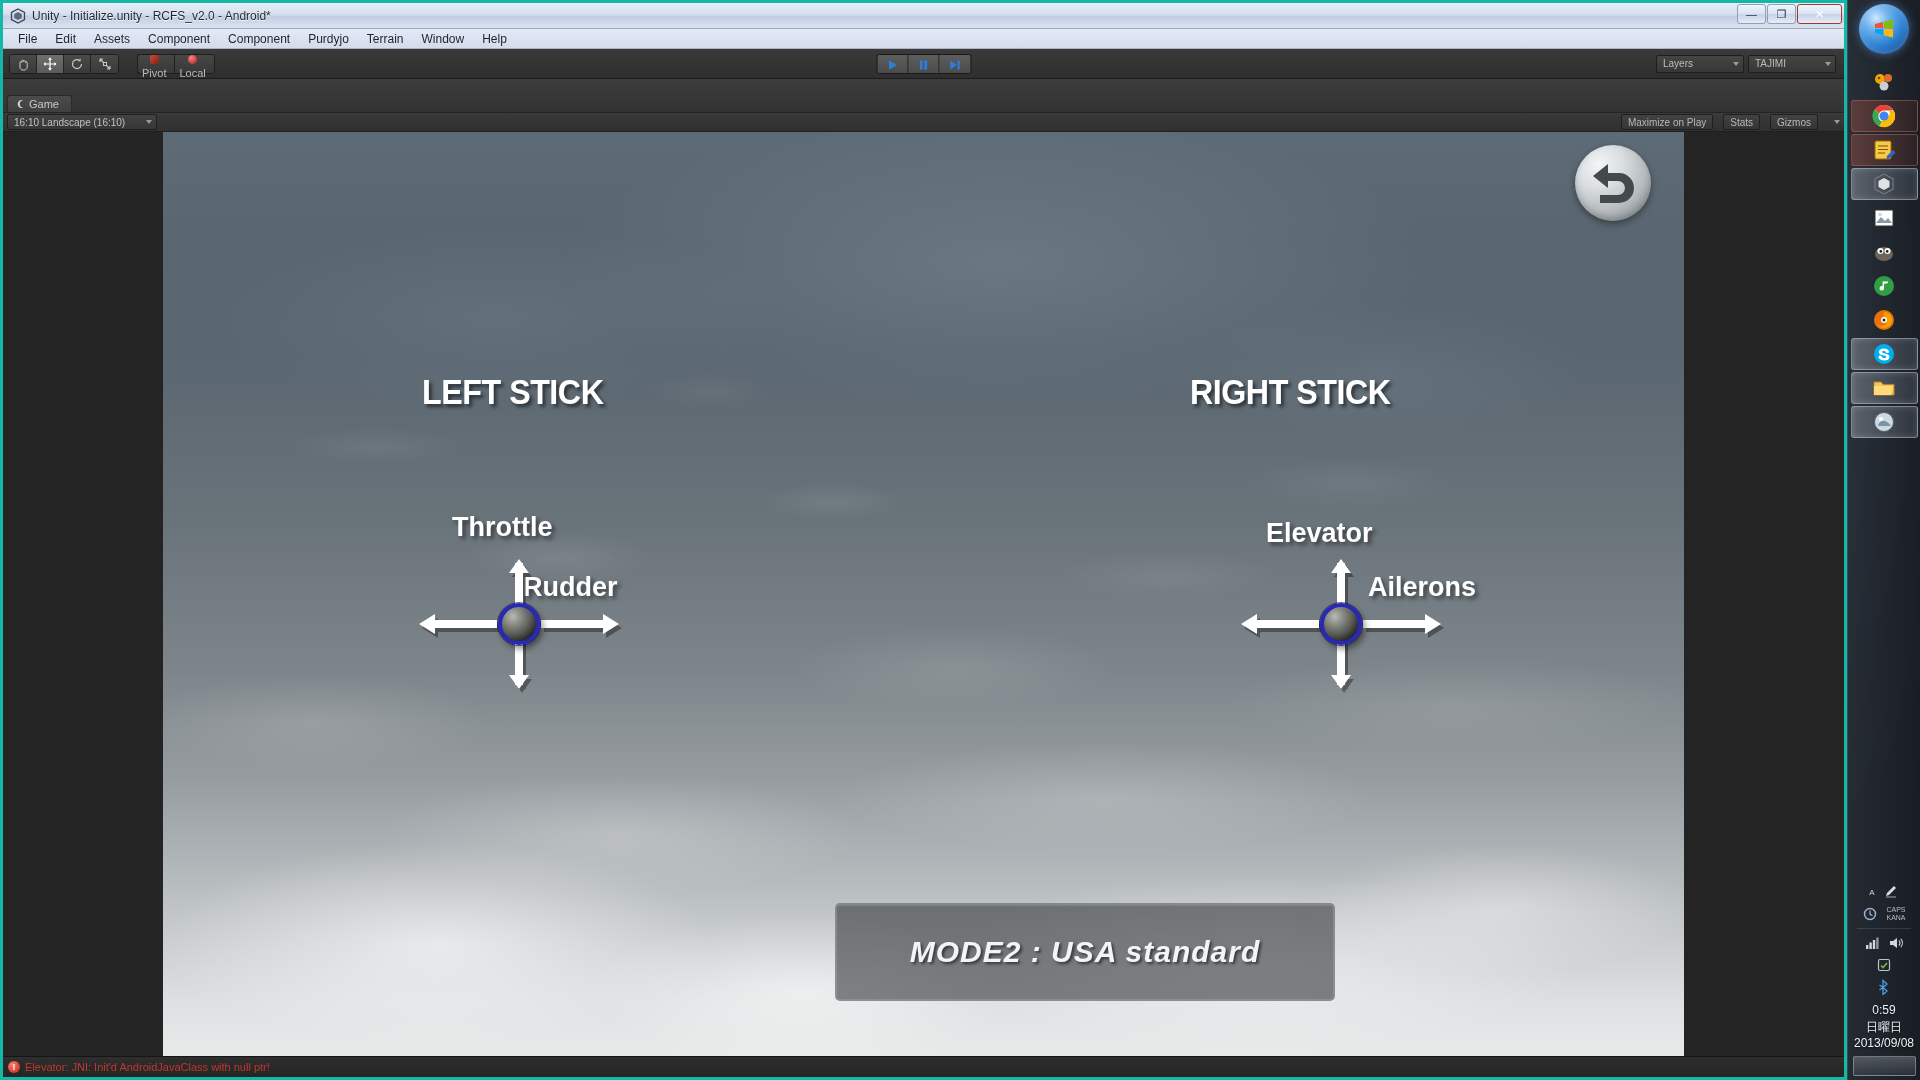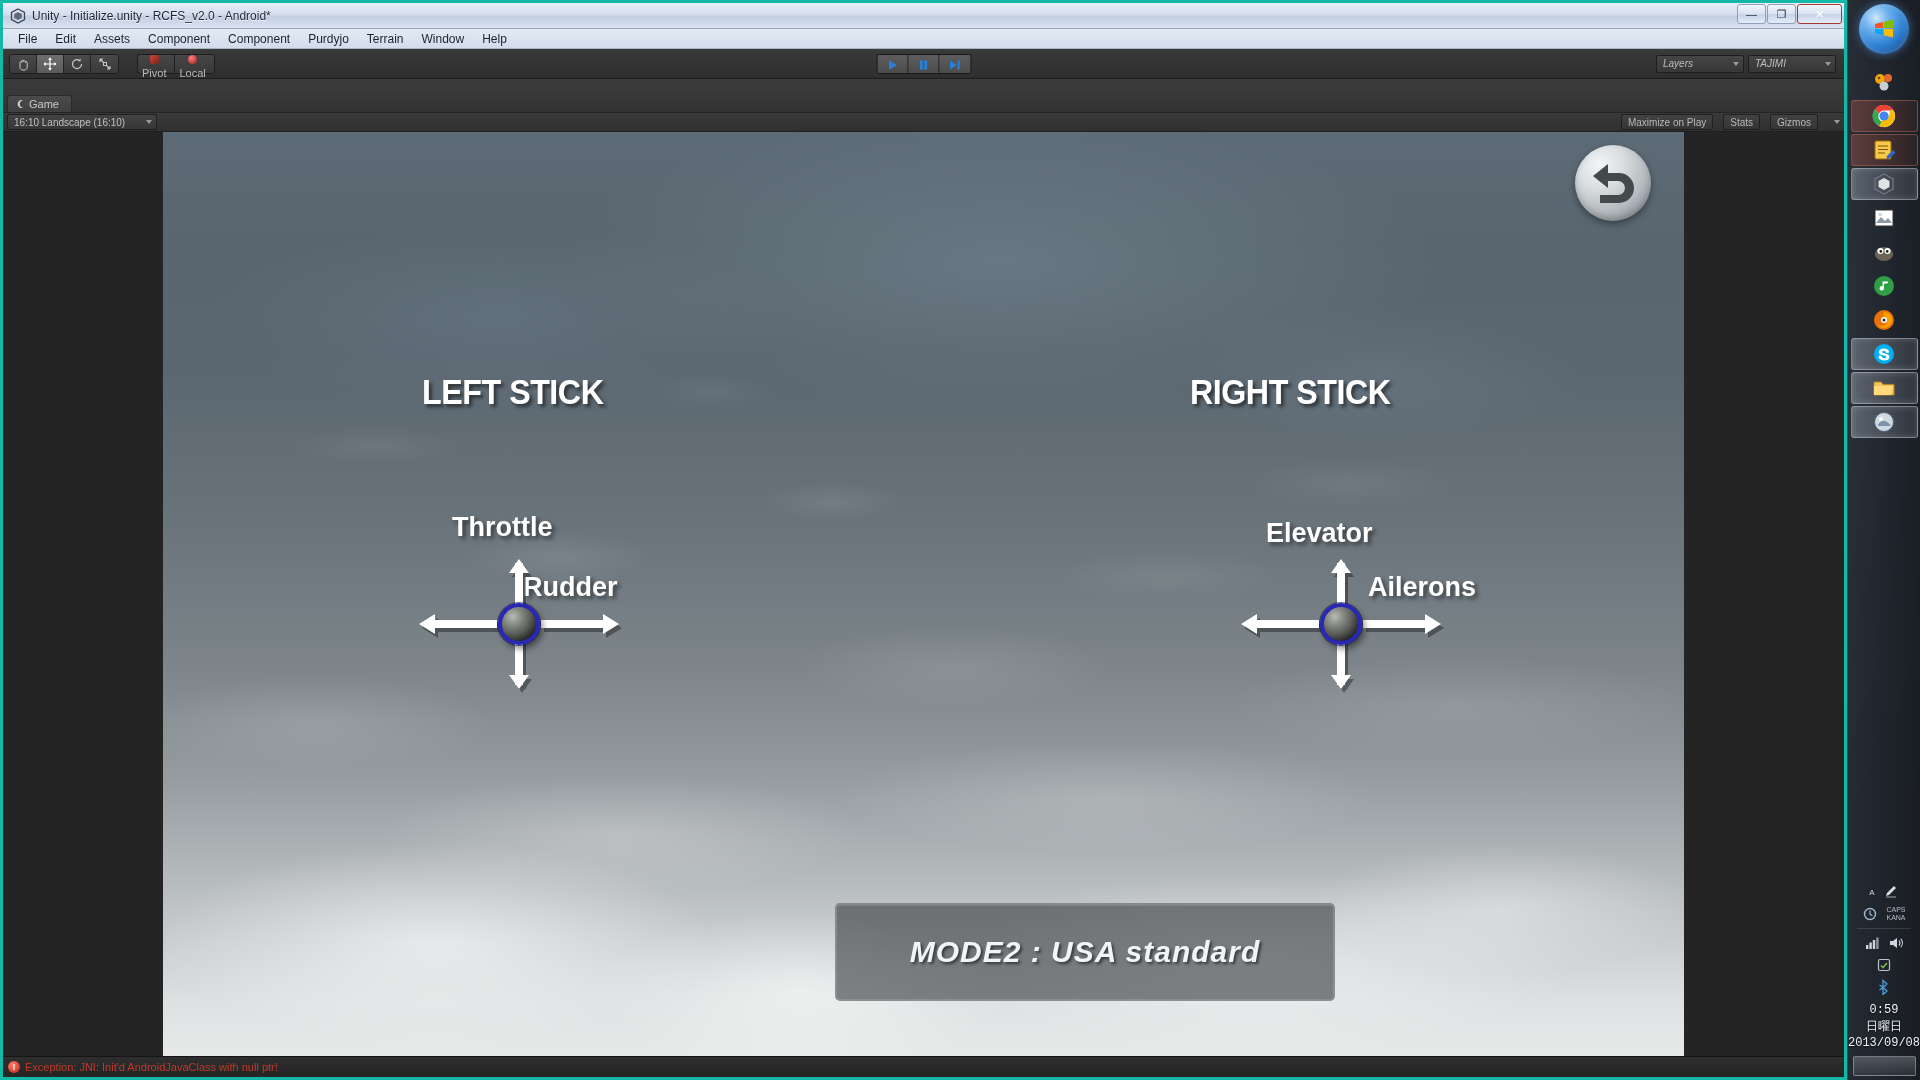--- a/index.html
+++ b/index.html
@@ -132,21 +132,21 @@
     width: 31px; height: 20px;
     display: flex; align-items: center; justify-content: center;
     background: linear-gradient(180deg, #5d5d5d 0%, #4a4a4a 100%);
     border-right: 1px solid #2a2a2a;
   }
   .playbtn:last-child { border-right: none; }
   .playbtn svg { display: block; }
 
   .tb-right {
     position: absolute; right: 8px;
-    display: flex; align-items: flex-end; gap: 4px; font-style: italic;
+    display: flex; align-items: flex-end; gap: 4px;
   }
   .dropdown {
     height: 18px; min-width: 88px;
     background: linear-gradient(180deg, #454545 0%, #373737 100%);
     border: 1px solid #1e1e1e; border-radius: 2px;
     display: flex; align-items: center; justify-content: space-between;
     padding: 0 4px 0 6px;
     font-size: 10px; color: #bdbdbd;
   }
   .caret { width: 0; height: 0; border-left: 3px solid transparent; border-right: 3px solid transparent; border-top: 4px solid #9a9a9a; margin-left: 6px; }
@@ -357,21 +357,20 @@
   .ime {
     display: flex; align-items: center; gap: 4px;
     font-size: 8px; color: #cfd6de;
   }
   .ime-col { display: flex; flex-direction: column; line-height: 1.15; font-size: 7px; color: #b6bec8; }
   .clock {
     text-align: center; color: #eef2f6;
     font-size: 12px; line-height: 1.35;
     padding: 4px 0 2px;
     text-shadow: 0 1px 2px rgba(0,0,0,.7);
-    font-family: Liberation Mono, monospace;
   }
   .show-desktop {
     width: 63px; height: 20px; margin-top: 3px;
     border: 1px solid rgba(190,200,215,.45);
     border-radius: 2px;
     background: linear-gradient(180deg, rgba(230,236,244,.25), rgba(160,170,185,.12));
   }
   .divider { width: 54px; height: 1px; background: rgba(255,255,255,.12); margin: 3px 0; }
 </style>
 </head>
@@ -578,21 +577,21 @@
             <path d="M21 4 L6 16 L21 28 L21 21 L31 21 A7 7 0 0 1 31 35 L13 35 L13 43 L32 43 A15 15 0 0 0 32 13 L21 13 Z" fill="#44494b"></path>
           </svg>
         </div>
       </div>
 
       <div class="side-pad"></div>
     </div>
 
     <div class="statusbar">
       <span class="err-ico">!</span>
-      <span class="err-text">Exception: JNI: Init'd AndroidJavaClass with null ptr!</span>
+      <span class="err-text">Elevator: JNI: Init'd AndroidJavaClass with null ptr!</span>
     </div>
   </div>
 
   <div class="taskbar">
     <div class="start-orb">
       <svg width="26" height="26" viewBox="0 0 26 26">
         <path d="M4 8l8-2v6H4z" fill="#f35325"></path>
         <path d="M13 5.8l9-2.3V12h-9z" fill="#81bc06"></path>
         <path d="M4 13h8v6l-8-2z" fill="#05a6f0"></path>
         <path d="M13 13h9v8.6l-9-2.4z" fill="#ffba08"></path>

